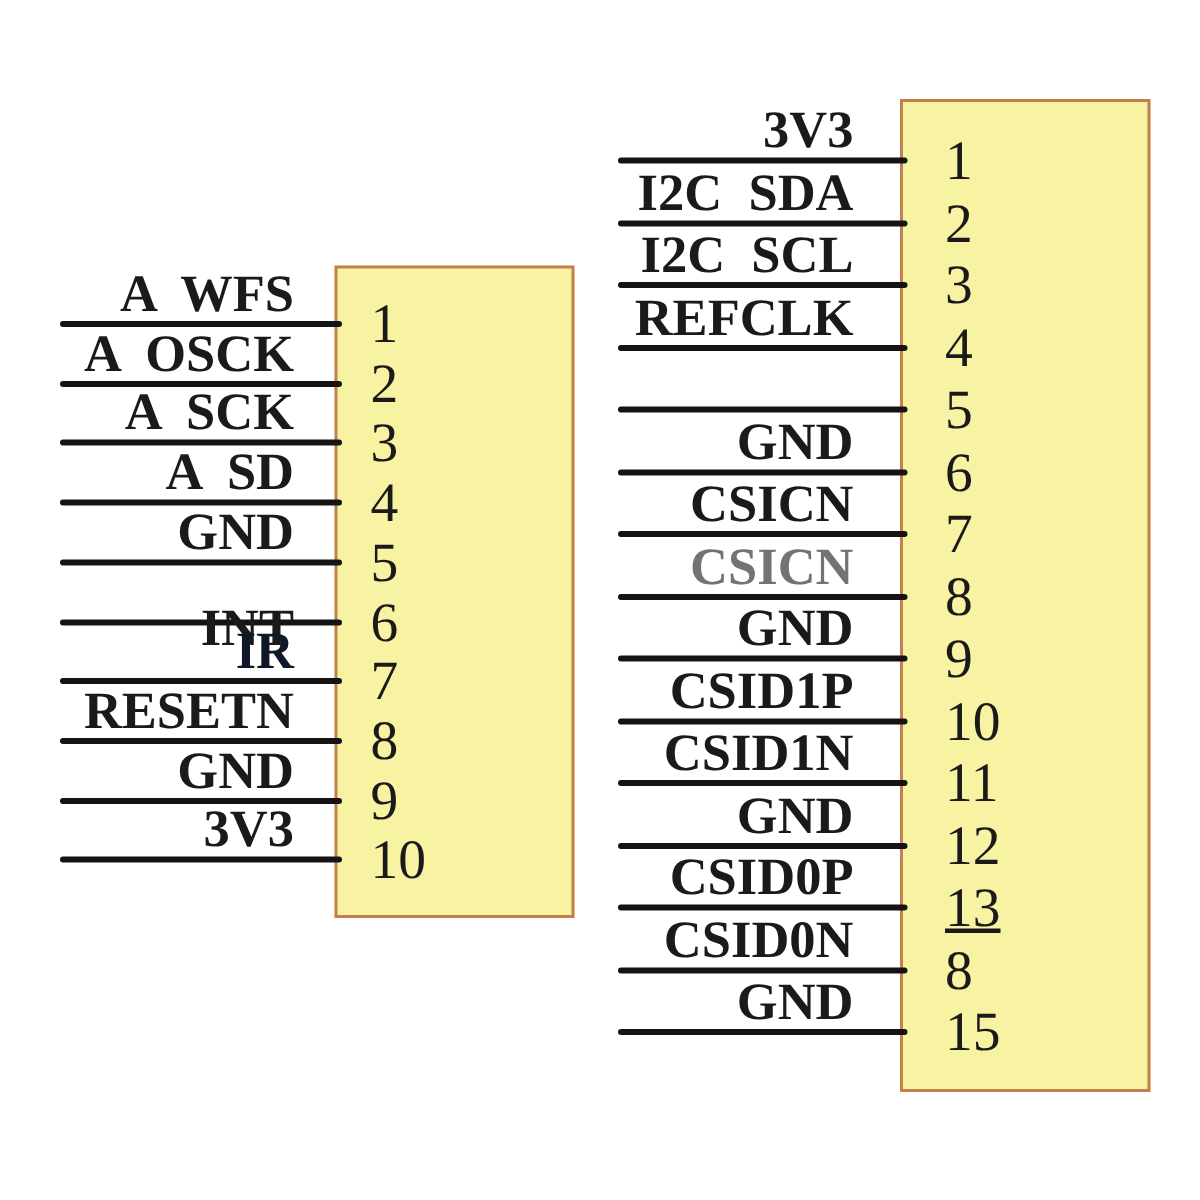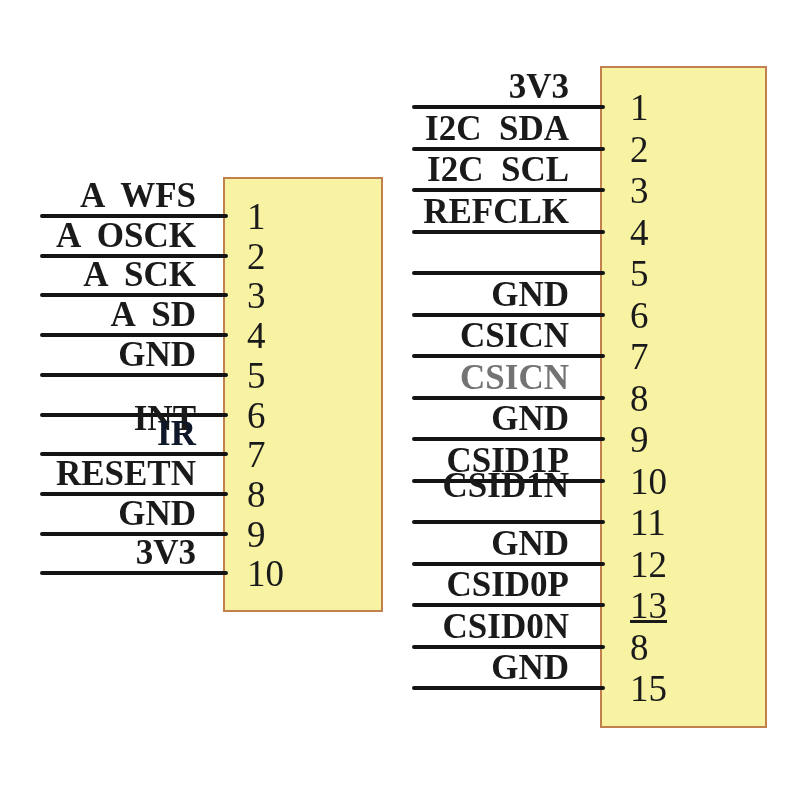--- a/index.html
+++ b/index.html
@@ -103,21 +103,21 @@
       <div class="pin-wire" style="left: 412px; top: 395.5px; width: 193px; background: rgb(20, 20, 20);"></div>
       <div class="pin-label" style="right: 231px; top: 359.5px; color: #737373;">CSICN</div>
       <div class="pin-number" style="left: 630px; top: 379.5px; color: rgb(26, 26, 26);">8</div>
       <div class="pin-wire" style="left: 412px; top: 437px; width: 193px; background: rgb(20, 20, 20);"></div>
       <div class="pin-label" style="right: 231px; top: 401px; color: rgb(26, 26, 26);">GND</div>
       <div class="pin-number" style="left: 630px; top: 421px; color: rgb(26, 26, 26);">9</div>
       <div class="pin-wire" style="left: 412px; top: 478.5px; width: 193px; background: rgb(20, 20, 20);"></div>
       <div class="pin-label" style="right: 231px; top: 442.5px; color: rgb(26, 26, 26);">CSID1P</div>
       <div class="pin-number" style="left: 630px; top: 462.5px; color: rgb(26, 26, 26);">10</div>
       <div class="pin-wire" style="left: 412px; top: 520px; width: 193px; background: rgb(20, 20, 20);"></div>
-      <div class="pin-label" style="right: 231px; top: 468px; color: rgb(26, 26, 26); text-align: center;">CSID1N</div>
+      <div class="pin-label" style="right: 231px; top: 484px; color: rgb(26, 26, 26); text-align: center;">CSID1N</div>
       <div class="pin-number" style="left: 630px; top: 504px; color: rgb(26, 26, 26);">11</div>
       <div class="pin-wire" style="left: 412px; top: 561.5px; width: 193px; background: rgb(20, 20, 20);"></div>
       <div class="pin-label" style="right: 231px; top: 525.5px; color: rgb(26, 26, 26);">GND</div>
       <div class="pin-number" style="left: 630px; top: 545.5px; color: rgb(26, 26, 26);">12</div>
       <div class="pin-wire" style="left: 412px; top: 603px; width: 193px; background: rgb(20, 20, 20);"></div>
       <div class="pin-label" style="right: 231px; top: 567px; color: rgb(26, 26, 26);">CSID0P</div>
       <div class="pin-number" style="left: 630px; top: 587px; color: rgb(26, 26, 26); text-decoration: underline;">13</div>
       <div class="pin-wire" style="left: 412px; top: 644.5px; width: 193px; background: rgb(20, 20, 20);"></div>
       <div class="pin-label" style="right: 231px; top: 608.5px; color: rgb(26, 26, 26);">CSID0N</div>
       <div class="pin-number" style="left: 630px; top: 628.5px; color: rgb(26, 26, 26);">8</div>

